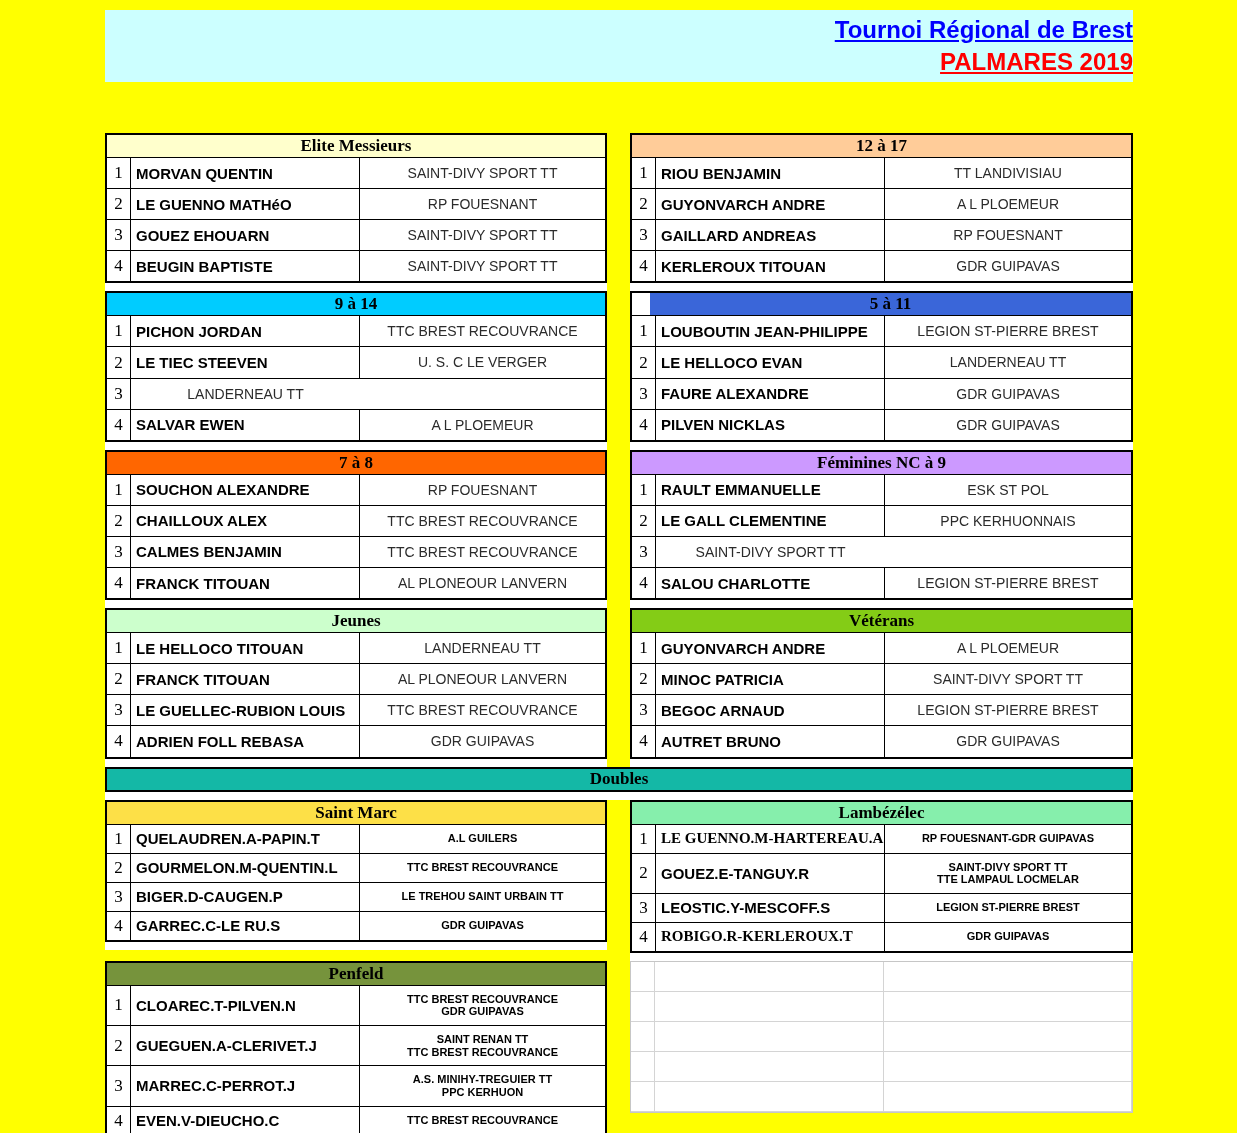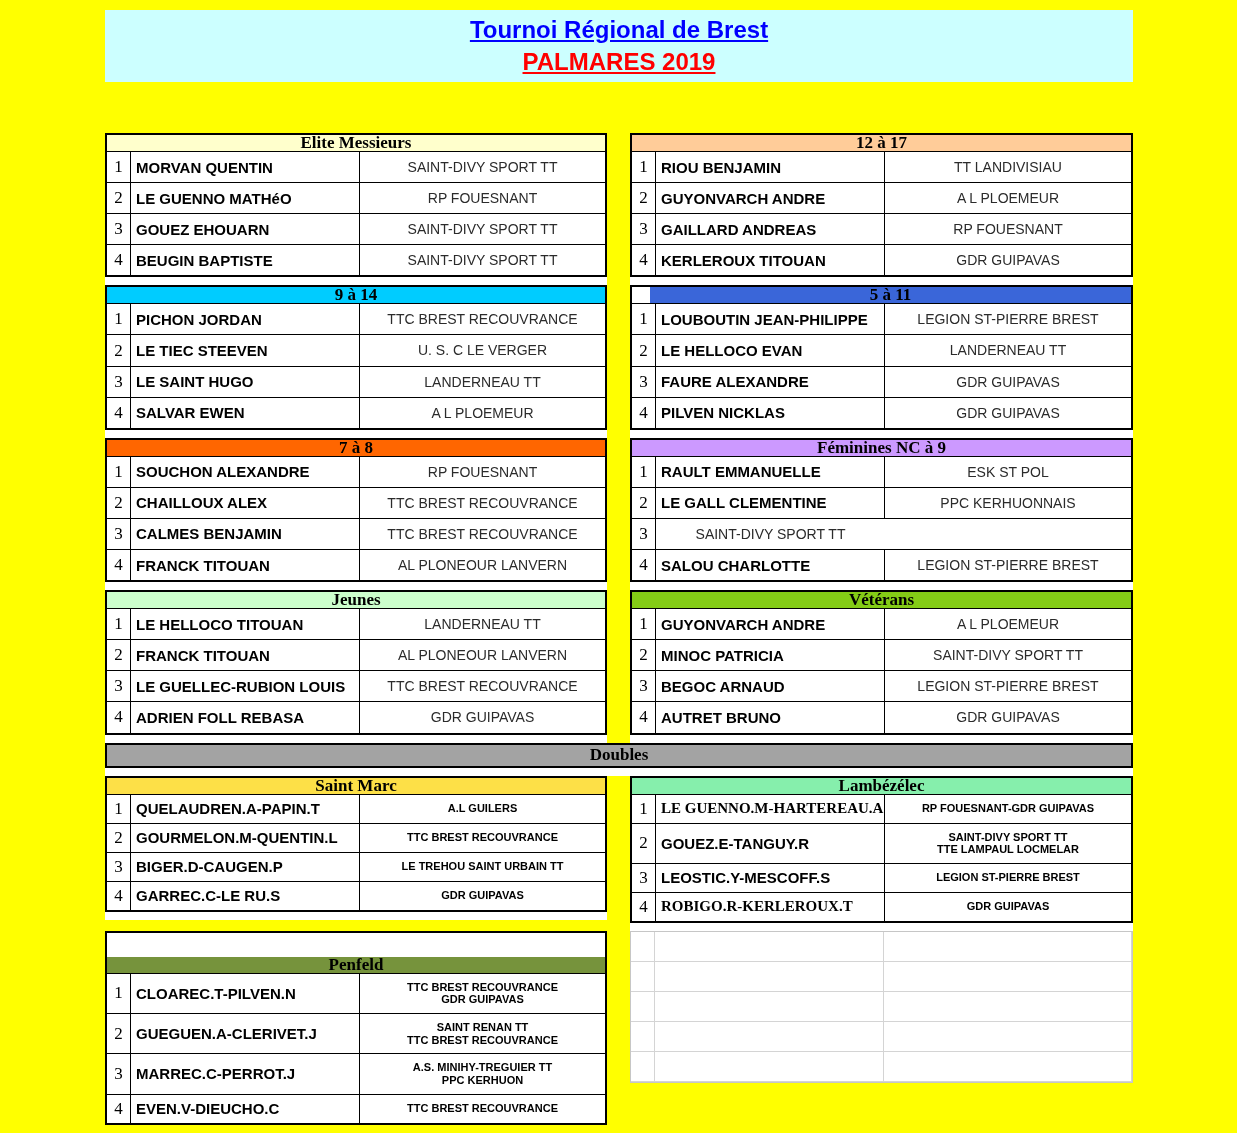--- a/index.html
+++ b/index.html
@@ -3,32 +3,32 @@
 <meta charset="utf-8">
 <style>
   html,body{margin:0;padding:0;}
   body{
     width:1237px;height:1133px;position:relative;overflow:hidden;
     background:#FFFF00;
     font-family:"Liberation Sans",sans-serif;
   }
   .sheet{position:absolute;left:105px;top:10px;width:1028px;}
   .title-band{
-    height:72px;background:#CCFFFF;text-align:center;margin-bottom:51px;
+    height:72px;background:#CCFFFF;text-align:right;margin-bottom:51px;
     display:flex;flex-direction:column;justify-content:center;gap:6px;
   }
   .title-line{font-size:24px;font-weight:bold;text-decoration:underline;line-height:1.1;}
   .band{display:flex;gap:23px;align-items:flex-start;}
   .slot{width:502px;}
   .slot.right{width:503px;}
   .gap{height:8px;background:#FFFFFF;}
   .gap-full{height:8px;background:#FFFFFF;}
   .ttable{border:2px solid #000;background:#FFFFFF;}
   .thead{
-    height:16px;display:flex;align-items:center;justify-content:center;
+    height:22px;display:flex;align-items:center;justify-content:center;
     font-family:"Liberation Serif",serif;font-weight:bold;font-size:17px;color:#000;
   }
   .trow{display:grid;grid-template-columns:24px 229px 1fr;border-top:1px solid #000;min-height:28px;}
   .c-rank{
     border-right:1px solid #000;display:flex;align-items:center;justify-content:center;
     font-family:"Liberation Serif",serif;font-size:17px;color:#000;
   }
   .c-name{
     border-right:1px solid #000;display:flex;align-items:center;
     padding-left:5px;font-weight:bold;font-size:15px;color:#000;
@@ -143,21 +143,20 @@
           </div>
           <div class="trow">
             <div class="c-rank">2</div>
             <div class="c-name">LE TIEC STEEVEN</div>
             <div class="c-club">
               <div class="club-line">U. S. C LE VERGER</div>
             </div>
           </div>
           <div class="trow">
             <div class="c-rank">3</div>
-            <div class="c-name">LE SAINT HUGO</div>
             <div class="c-club">
               <div class="club-line">LANDERNEAU TT</div>
             </div>
           </div>
           <div class="trow">
             <div class="c-rank">4</div>
             <div class="c-name">SALVAR EWEN</div>
             <div class="c-club">
               <div class="club-line">A L PLOEMEUR</div>
             </div>
@@ -335,21 +334,21 @@
             <div class="c-name">AUTRET BRUNO</div>
             <div class="c-club">
               <div class="club-line">GDR GUIPAVAS</div>
             </div>
           </div>
         </div>
         <div class="gap"></div>
       </div>
   </div>
 
-  <div class="doubles-banner" style="background: #a3a3a3;">Doubles</div>
+  <div class="doubles-banner" style="background: #14b8a6;">Doubles</div>
   <div class="gap-full"></div>
 
   <div class="band">
     <div class="slot left">
         <div class="ttable club-small">
           <div class="thead" style="background: #fde047;">Saint Marc</div>
           <div class="trow">
             <div class="c-rank">1</div>
             <div class="c-name">QUELAUDREN.A-PAPIN.T</div>
             <div class="c-club">
@@ -413,21 +412,21 @@
             </div>
           </div>
         </div>
         <div class="gap"></div>
       </div>
   </div>
 
   <div class="band">
     <div class="slot left">
         <div class="ttable club-small">
-          <div class="thead" style="background: rgb(118, 147, 60); margin-top: 24px;">Penfeld</div>
+          <div class="thead" style="background: rgb(118, 147, 60);">Penfeld</div>
           <div class="trow">
             <div class="c-rank">1</div>
             <div class="c-name">CLOAREC.T-PILVEN.N</div>
             <div class="c-club">
               <div class="club-line">TTC BREST RECOUVRANCE</div>
               <div class="club-line">GDR GUIPAVAS</div>
             </div>
           </div>
           <div class="trow">
             <div class="c-rank">2</div>

